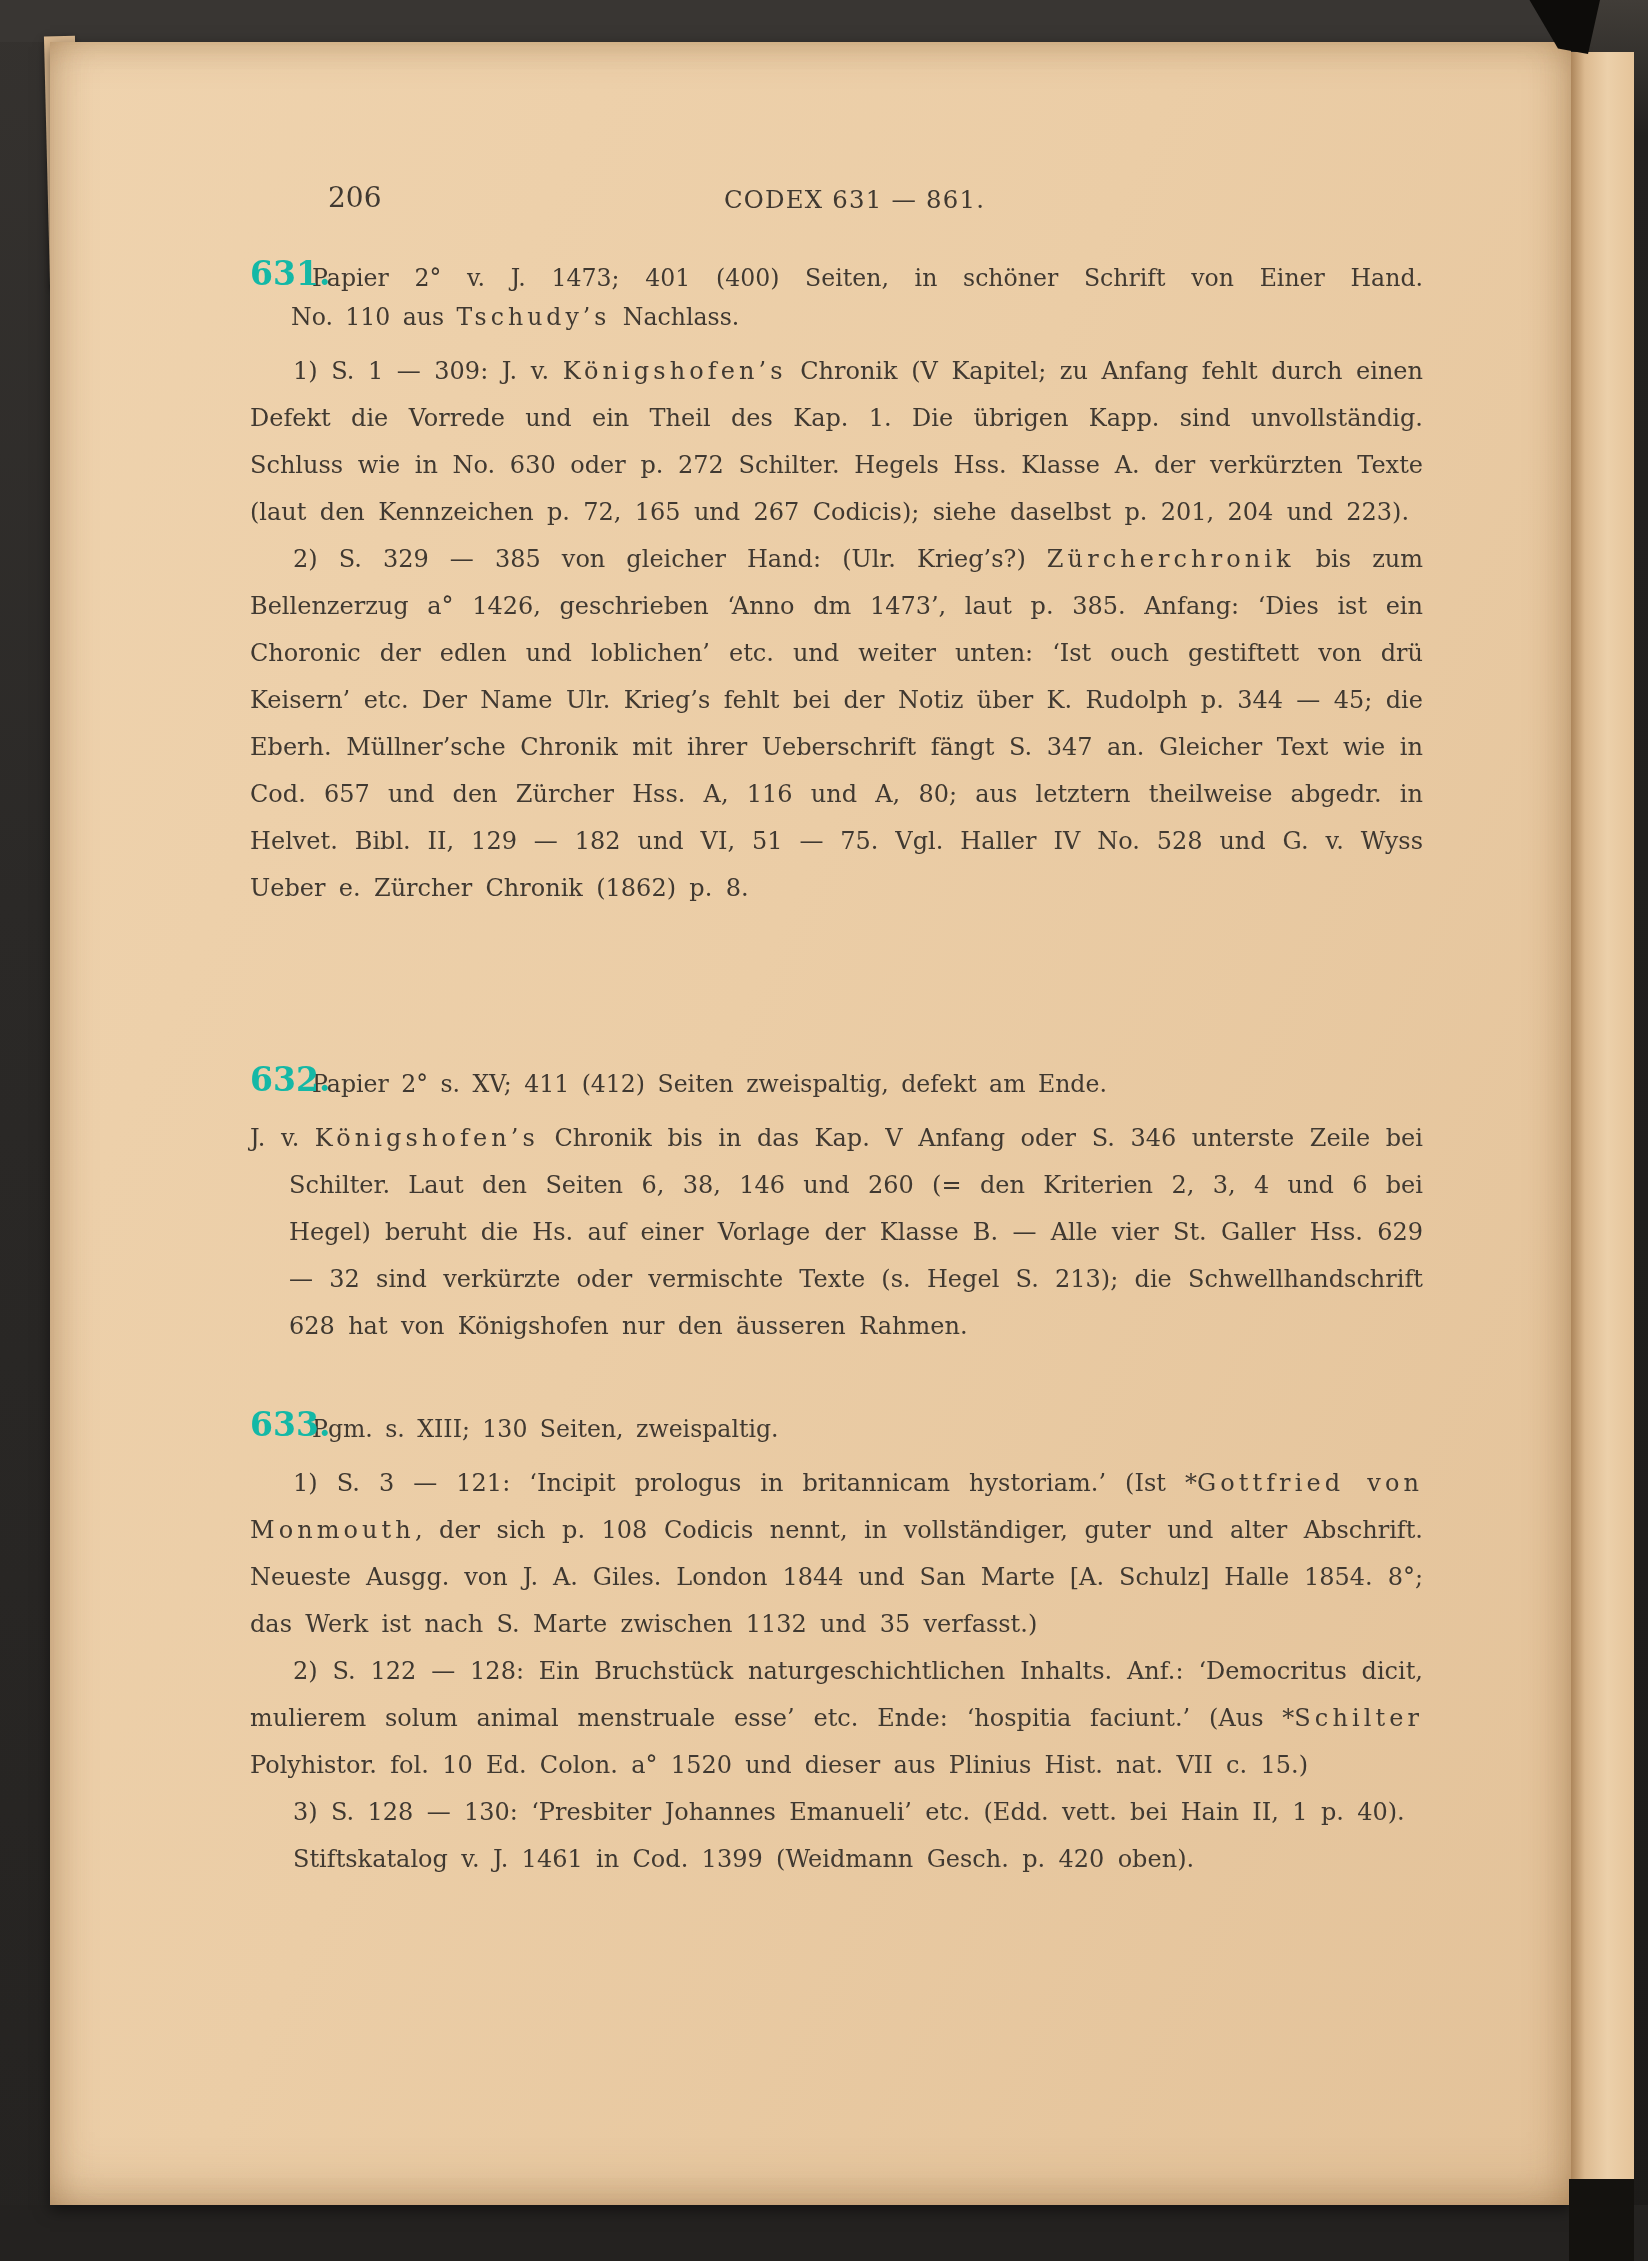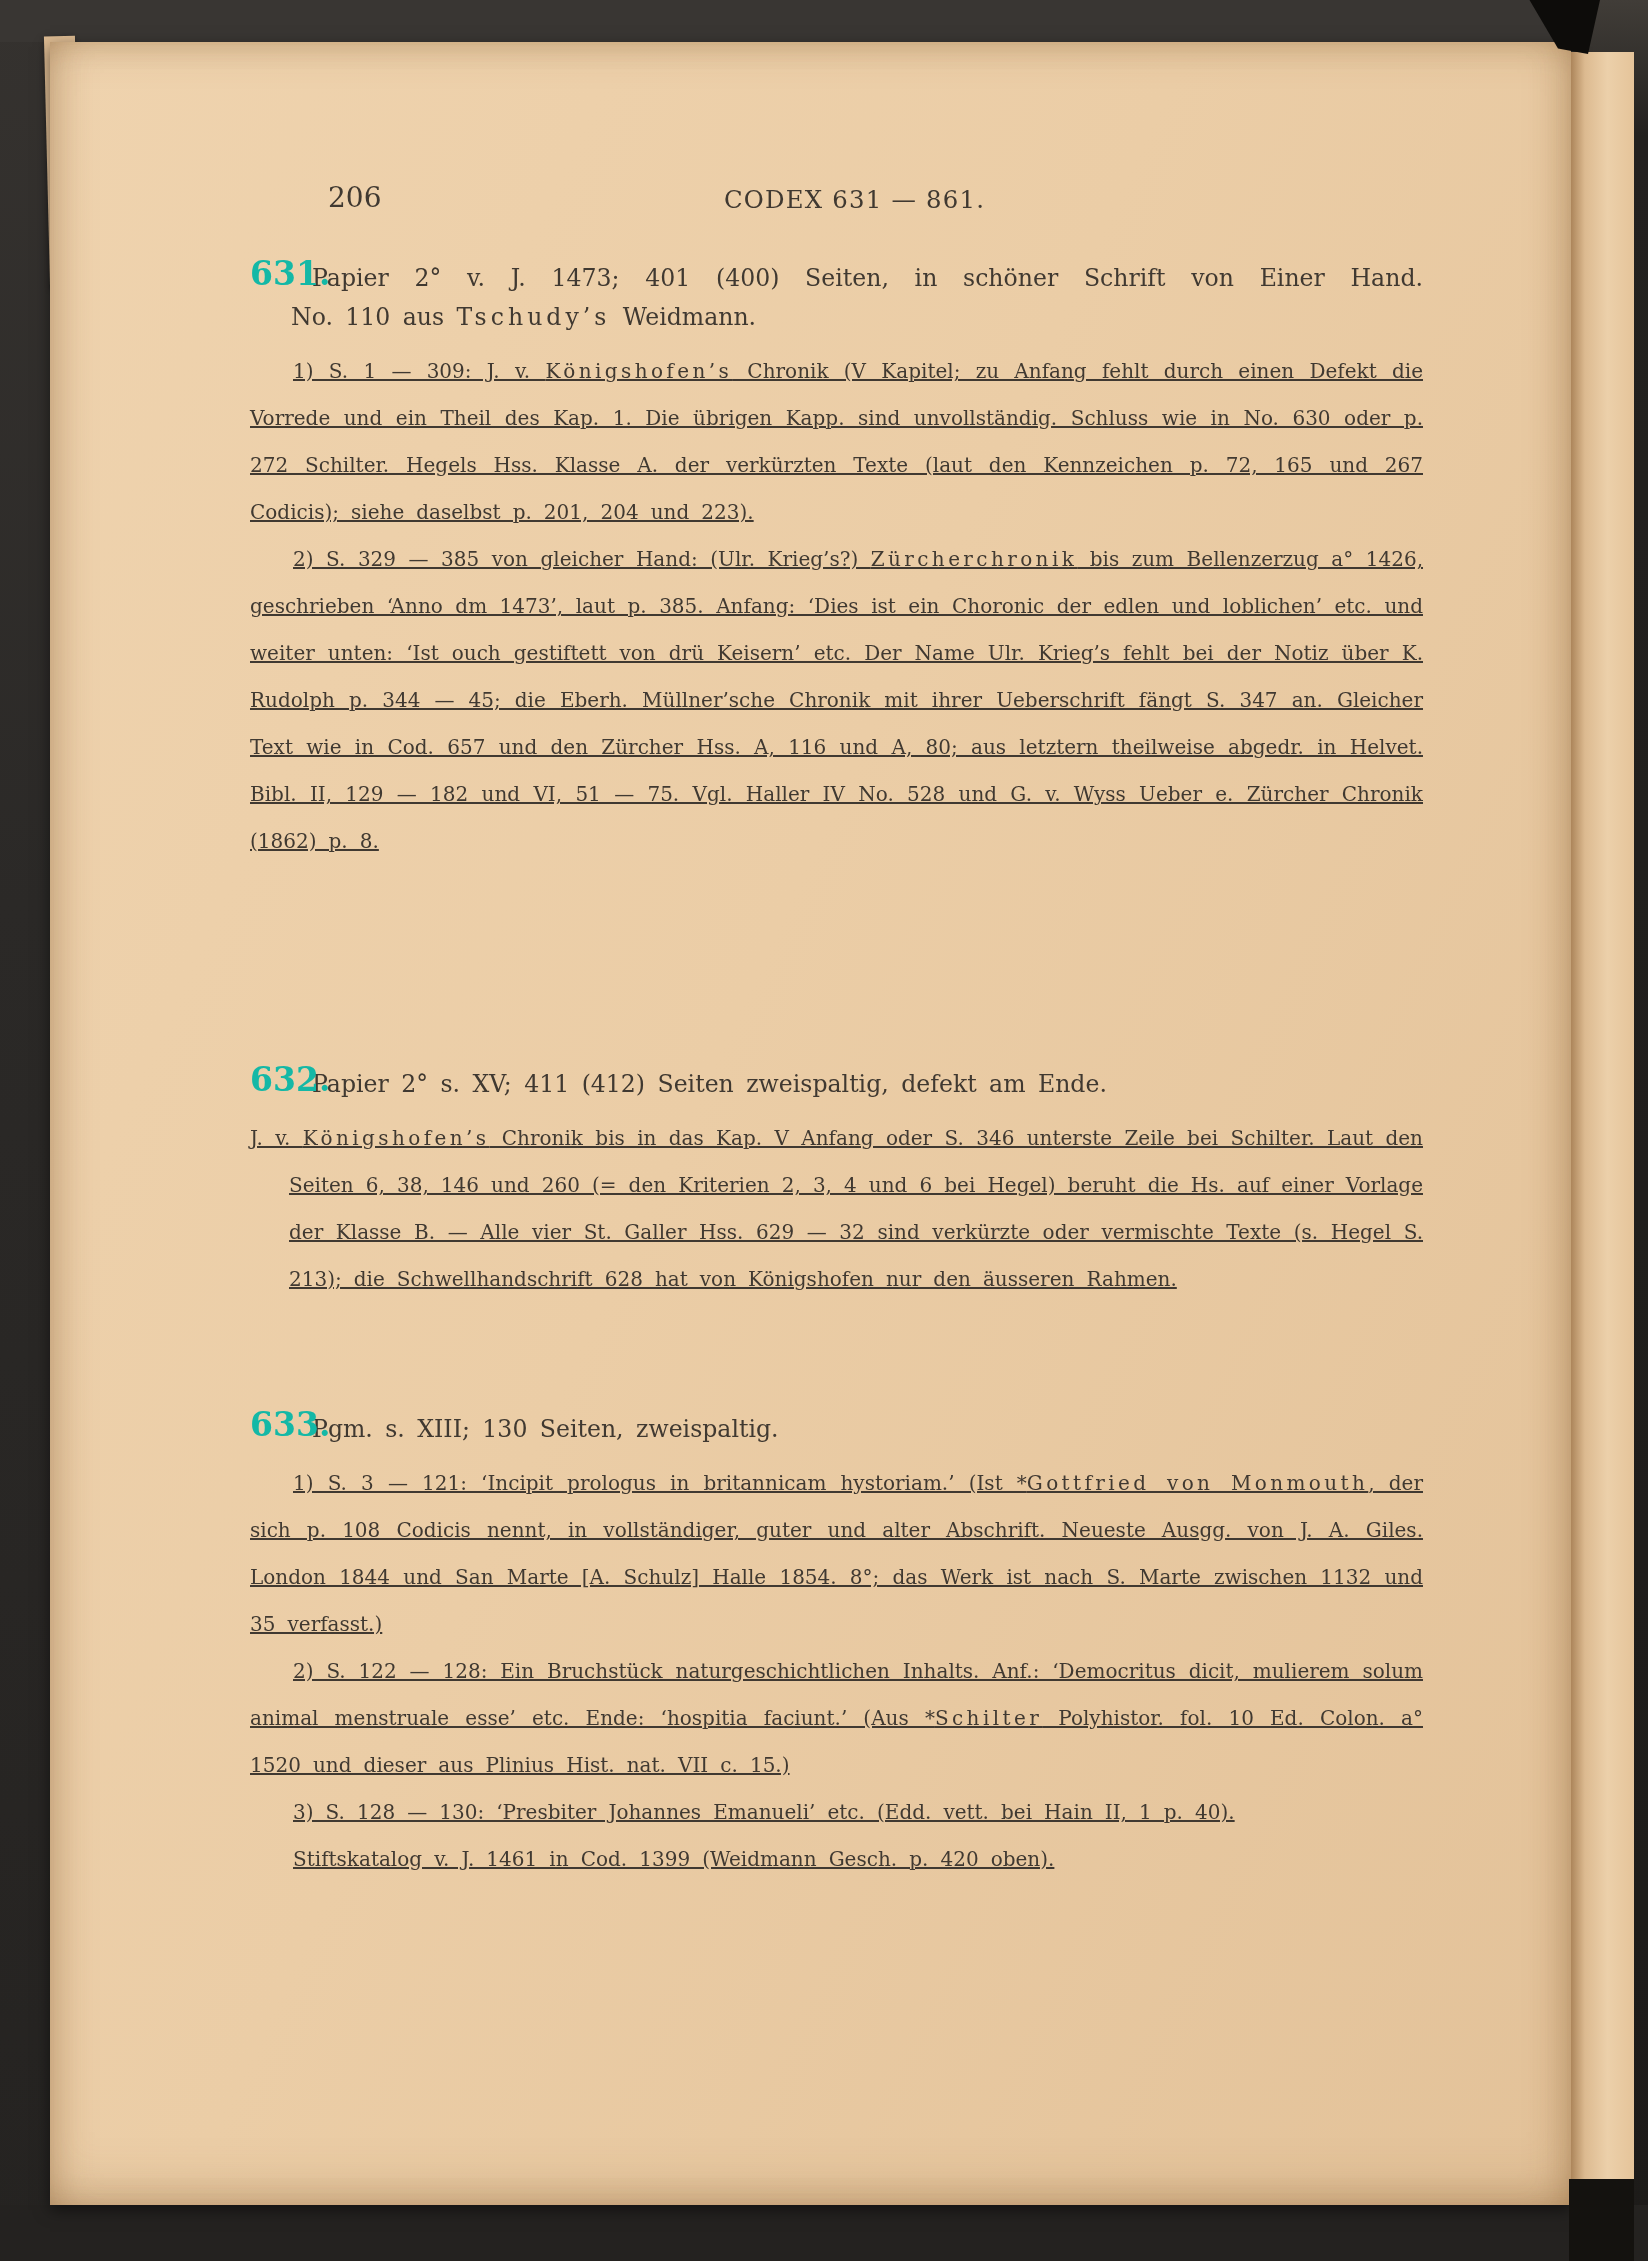--- a/index.html
+++ b/index.html
@@ -56,21 +56,21 @@
   #entry-0{top:259px;}
   #entry-1{top:1065px;}
   #entry-2{top:1410px;}
 
   .entry-head{position:relative;padding-left:41px;font-size:23.6px;line-height:39px;margin-bottom:11.4px;}
   .entry-num{position:absolute;left:0;top:-4.9px;font-weight:bold;font-size:33px;color:#14b8a6;}
   .desc-line{text-align:left;word-spacing:4.9px;}
   .desc-line.first{text-indent:21px;}
   .desc-line.jl{text-align:justify;text-align-last:justify;}
 
-  .para{font-size:20px;line-height:47px;text-align:justify;word-spacing:5.7px;text-decoration:underline;}
+  .para{font-size:24px;line-height:47px;text-align:justify;word-spacing:5.7px;}
   .para.indent{text-indent:43px;}
   .para.hang{padding-left:39px;text-indent:-39px;}
 
   .g{letter-spacing:0.17em;margin-top:48px;}
   .n{letter-spacing:normal;}
 </style>
 </head>
 <body>
 
 <div class="abs bg-left"></div>
@@ -84,21 +84,21 @@
 <div class="abs strip-bottom-right"></div>
 
 <div class="abs folio">206</div>
 <div class="abs running-head">CODEX 631 — 861.</div>
 
 <div class="abs text-block" id="entries">
     <div class="entry" id="entry-0">
       <div class="entry-head">
         <span class="entry-num">631.</span>
         <div class="desc-line first jl"><span class="n">Papier 2° v. J. 1473; 401 (400) Seiten, in schöner Schrift von Einer Hand.</span></div>
-        <div class="desc-line"><span class="n">No. 110 aus </span><span class="g">Tschudy’s</span><span class="n"> Weidmann.</span></div>
+        <div class="desc-line"><span class="n">No. 110 aus </span><span class="g">Tschudy’s</span><span class="n"> Nachlass.</span></div>
       </div>
       <div class="para indent"><span class="n">1) S. 1 — 309: J. v. </span><span class="g">Königshofen’s</span><span class="n"> Chronik (V Kapitel; zu Anfang fehlt durch einen Defekt die Vorrede und ein Theil des Kap. 1. Die übrigen Kapp. sind unvollständig. Schluss wie in No. 630 oder p. 272 Schilter. Hegels Hss. Klasse A. der verkürzten Texte (laut den Kennzeichen p. 72, 165 und 267 Codicis); siehe daselbst p. 201, 204 und 223).</span></div>
       <div class="para indent"><span class="n">2) S. 329 — 385 von gleicher Hand: (Ulr. Krieg’s?) </span><span class="g">Zürcherchronik</span><span class="n"> bis zum Bellenzerzug a° 1426, geschrieben ‘Anno dm 1473’, laut p. 385. Anfang: ‘Dies ist ein Choronic der edlen und loblichen’ etc. und weiter unten: ‘Ist ouch gestiftett von drü Keisern’ etc. Der Name Ulr. Krieg’s fehlt bei der Notiz über K. Rudolph p. 344 — 45; die Eberh. Müllner’sche Chronik mit ihrer Ueberschrift fängt S. 347 an. Gleicher Text wie in Cod. 657 und den Zürcher Hss. A, 116 und A, 80; aus letztern theilweise abgedr. in Helvet. Bibl. II, 129 — 182 und VI, 51 — 75. Vgl. Haller IV No. 528 und G. v. Wyss Ueber e. Zürcher Chronik (1862) p. 8.</span></div>
     </div>
     <div class="entry" id="entry-1">
       <div class="entry-head">
         <span class="entry-num">632.</span>
         <div class="desc-line first"><span class="n">Papier 2° s. XV; 411 (412) Seiten zweispaltig, defekt am Ende.</span></div>
       </div>
       <div class="para hang"><span class="n">J. v. </span><span class="g">Königshofen’s</span><span class="n"> Chronik bis in das Kap. V Anfang oder S. 346 unterste Zeile bei Schilter. Laut den Seiten 6, 38, 146 und 260 (= den Kriterien 2, 3, 4 und 6 bei Hegel) beruht die Hs. auf einer Vorlage der Klasse B. — Alle vier St. Galler Hss. 629 — 32 sind verkürzte oder vermischte Texte (s. Hegel S. 213); die Schwellhandschrift 628 hat von Königshofen nur den äusseren Rahmen.</span></div>

